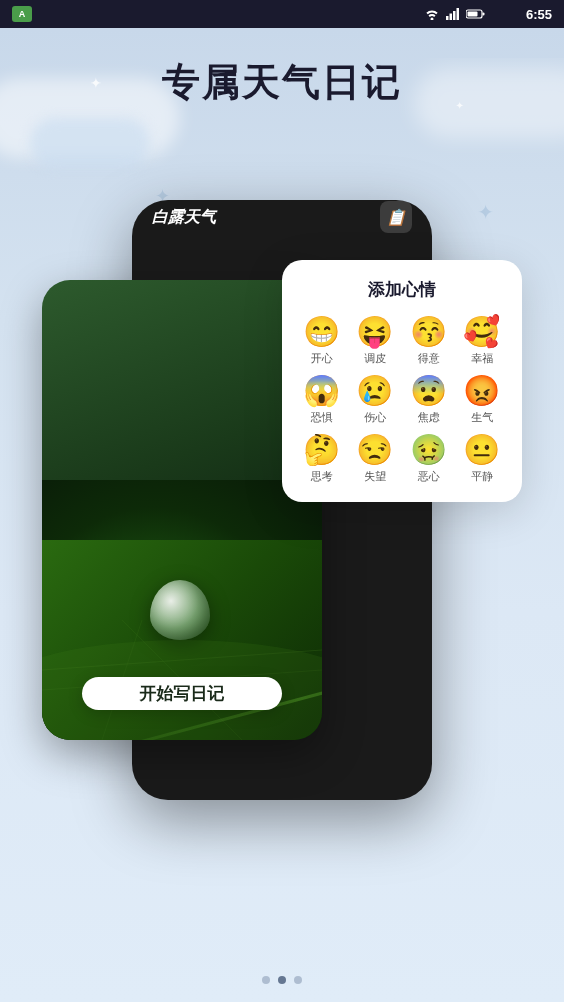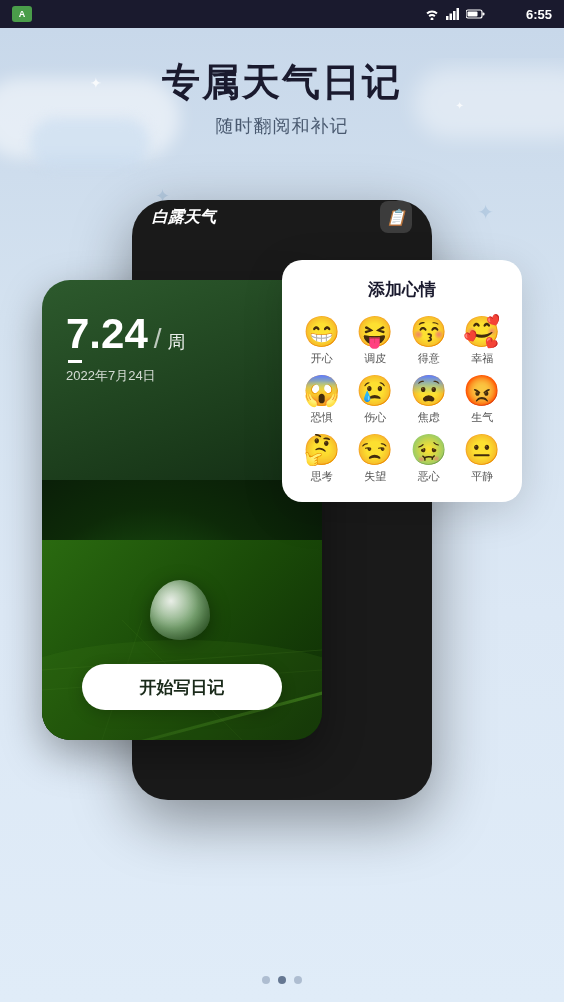--- a/index.html
+++ b/index.html
@@ -250,21 +250,21 @@
       opacity: 0.8;
       margin-top: 4px;
     }
 
     .start-button {
       position: absolute;
       bottom: 30px;
       left: 50%;
       transform: translateX(-50%);
       width: 200px;
-      height: 46px;
+      height: 33px;
       background: white;
       border-radius: 23px;
       display: flex;
       align-items: center;
       justify-content: center;
       font-size: 17px;
       font-weight: 600;
       color: #1a2a1a;
       box-shadow: 0 4px 15px rgba(0,0,0,0.2);
     }
@@ -363,44 +363,32 @@
   </div>
 </div>
 
 <span class="sparkle" style="top:75px;left:90px;">✦</span>
 <span class="sparkle" style="top:100px;right:100px;font-size:10px;">✦</span>
 <span class="sparkle" style="top:185px;left:155px;font-size:18px;color:#b0c8e0;">✦</span>
 <span class="sparkle" style="top:200px;right:70px;font-size:20px;color:#b0c8e0;">✦</span>
 
 <div class="title-area">
   <div class="main-title">专属天气日记</div>
-  <div class="sub-title">随时翻阅和补记</div>
 </div>
 
 <div class="phone-container">
 
   <div class="phone-main">
     <div class="phone-main-header">
       <span class="app-name">白露天气</span>
       <div class="calendar-icon">📋</div>
     </div>
   </div>
 
   <div class="card-left">
-    <div class="card-date">
-      <div class="date-number">
-        <span>7.24</span>
-        <span class="date-slash">/</span>
-        <span class="date-week">周</span>
-      </div>
-      <div style="display:flex;align-items:center;margin-top:2px;">
-        <span class="date-cursor"></span>
-      </div>
-      <div class="date-full">2022年7月24日</div>
-    </div>
 
     <div class="card-bg-image">
       <div class="leaf-bg">
         <div class="leaf-vein"></div>
       </div>
       <div class="water-drop">
         <div class="water-drop-inner"></div>
       </div>
 
       <svg style="position:absolute;bottom:0;left:0;width:100%;height:200px;opacity:0.3" viewBox="0 0 280 200">

